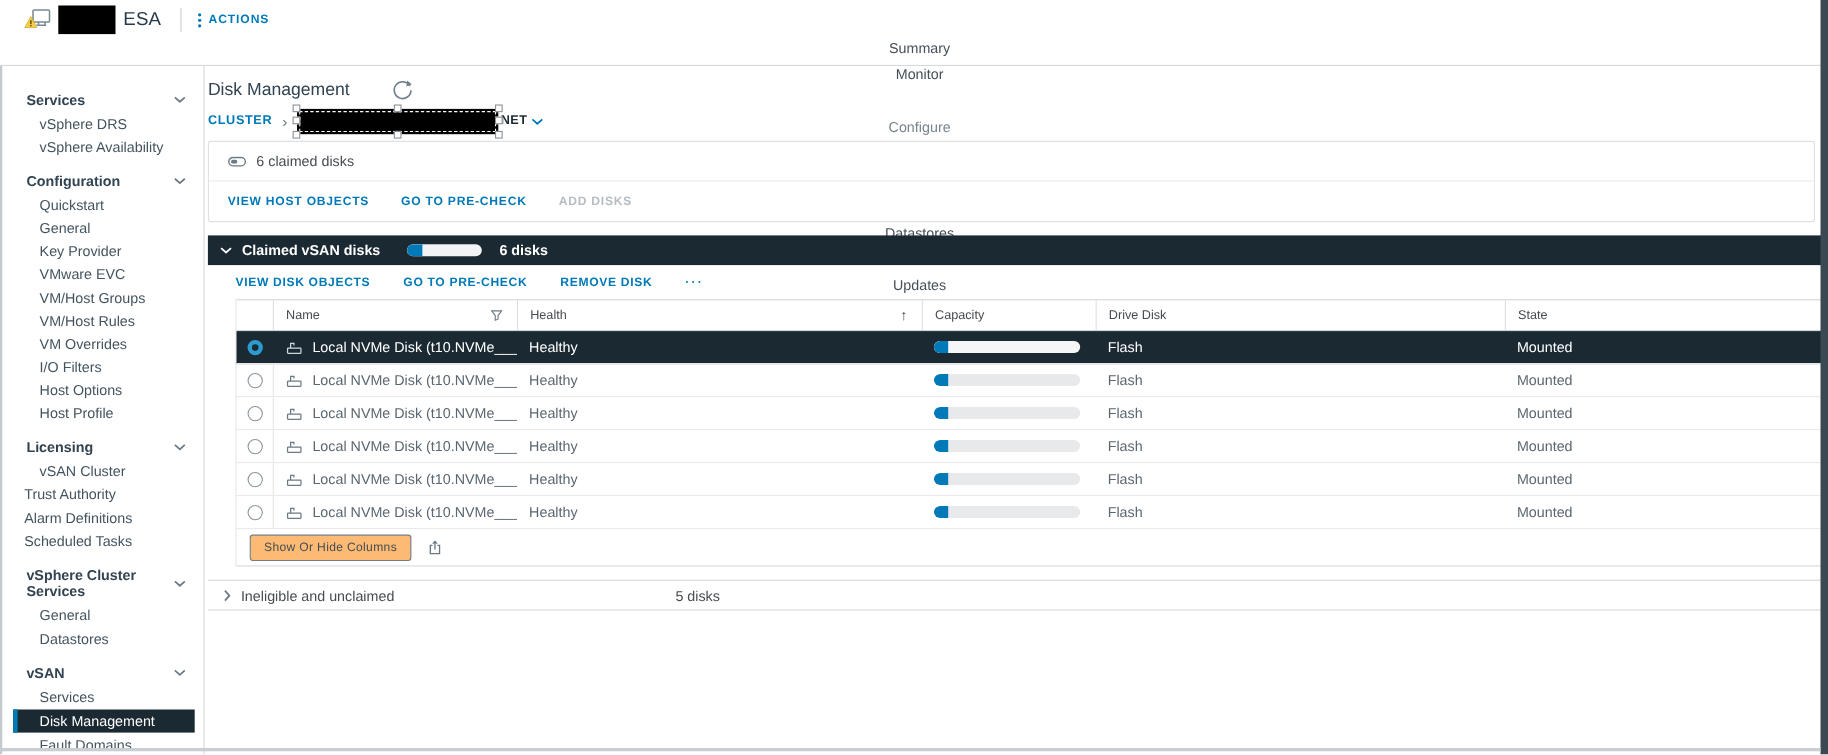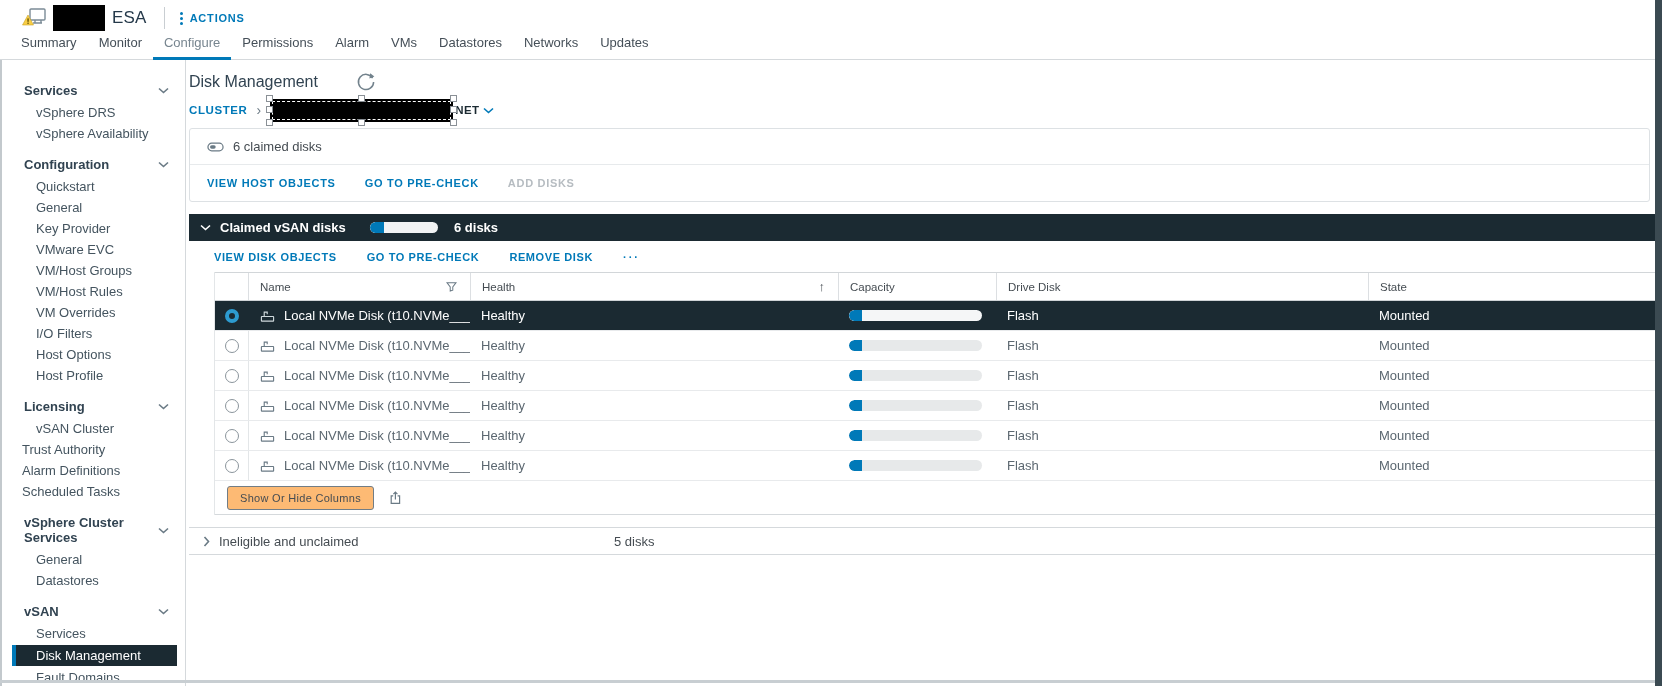--- a/index.html
+++ b/index.html
@@ -13,23 +13,23 @@
   .topbar { height:36px; display:flex; align-items:center; padding-left:22px; }
   .entity-icon { position:relative; width:26px; height:24px; margin-right:5px; flex:none; }
   .redact-top { width:52px; height:26px; background:#000; margin-right:7px; flex:none; }
   .entity-name { font-size:17px; color:#243razia; color:#25394a; letter-spacing:.2px; }
   .tb-divider { width:1px; height:22px; background:#c9ced2; margin:0 15px 0 17px; }
   .actions-btn { display:flex; align-items:center; gap:7px; color:#0079b8; font-size:11px; font-weight:bold; letter-spacing:.8px; cursor:pointer; }
   .vdots { display:inline-flex; flex-direction:column; gap:2px; }
   .vdots i { width:3px; height:3px; border-radius:50%; background:#0079b8; }
 
   
-  .tabs { display:flex; align-items:flex-end; height:24px; border-bottom:1px solid #d5d9dc; padding-left:10px; }
+  .tabs { display:flex; align-items:center; height:24px; border-bottom:1px solid #d5d9dc; padding-left:10px;flex-direction:column; }
   .tab { font-size:13px; color:#454f58; padding:0 11px 7px 11px; cursor:pointer; border-bottom:3px solid transparent; margin-bottom:-1px; }
-  .tab.active { color:#77858f; border-bottom-color:#0079b8; }
+  .tab.active { color:#77858f; border-bottom-color:#0079b8;margin-top:24px; }
 
   
   .content { display:flex; height:626px; }
   .sidebar { width:186px; flex:none; border-right:1px solid #d5d9dc; padding-top:10px; position:relative; overflow:hidden; font-size:13px; }
   .sidebar::before { content:""; position:absolute; left:0; top:0; bottom:0; width:2px; background:#c3c9cd; }
   .side-sec { display:flex; justify-content:space-between; align-items:center; padding:4px 16px 4px 24px; margin-top:9px; font-weight:bold; color:#314351; cursor:pointer; }
   .side-item { padding:3px 4px 3px 36px; color:#44545f; cursor:pointer; white-space:nowrap; }
   .side-item.root { padding-left:22px; }
   .side-item.sel { background:#1b2a32; color:#fff; margin:1px 8px 1px 12px; padding:3px 0 3px 20px; border-left:4px solid #0079b8; }
   .chev-svg { width:11px; height:7px; flex:none; }

